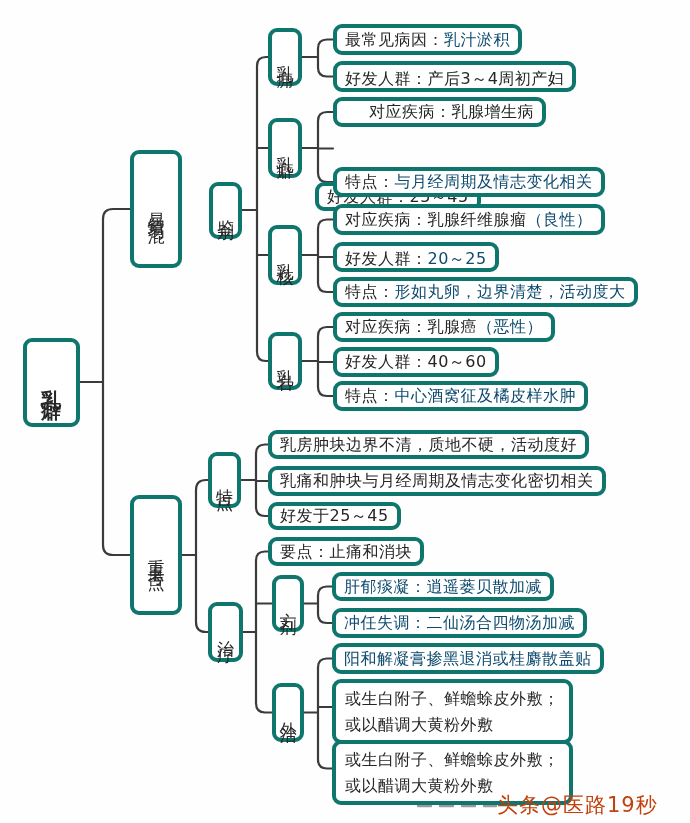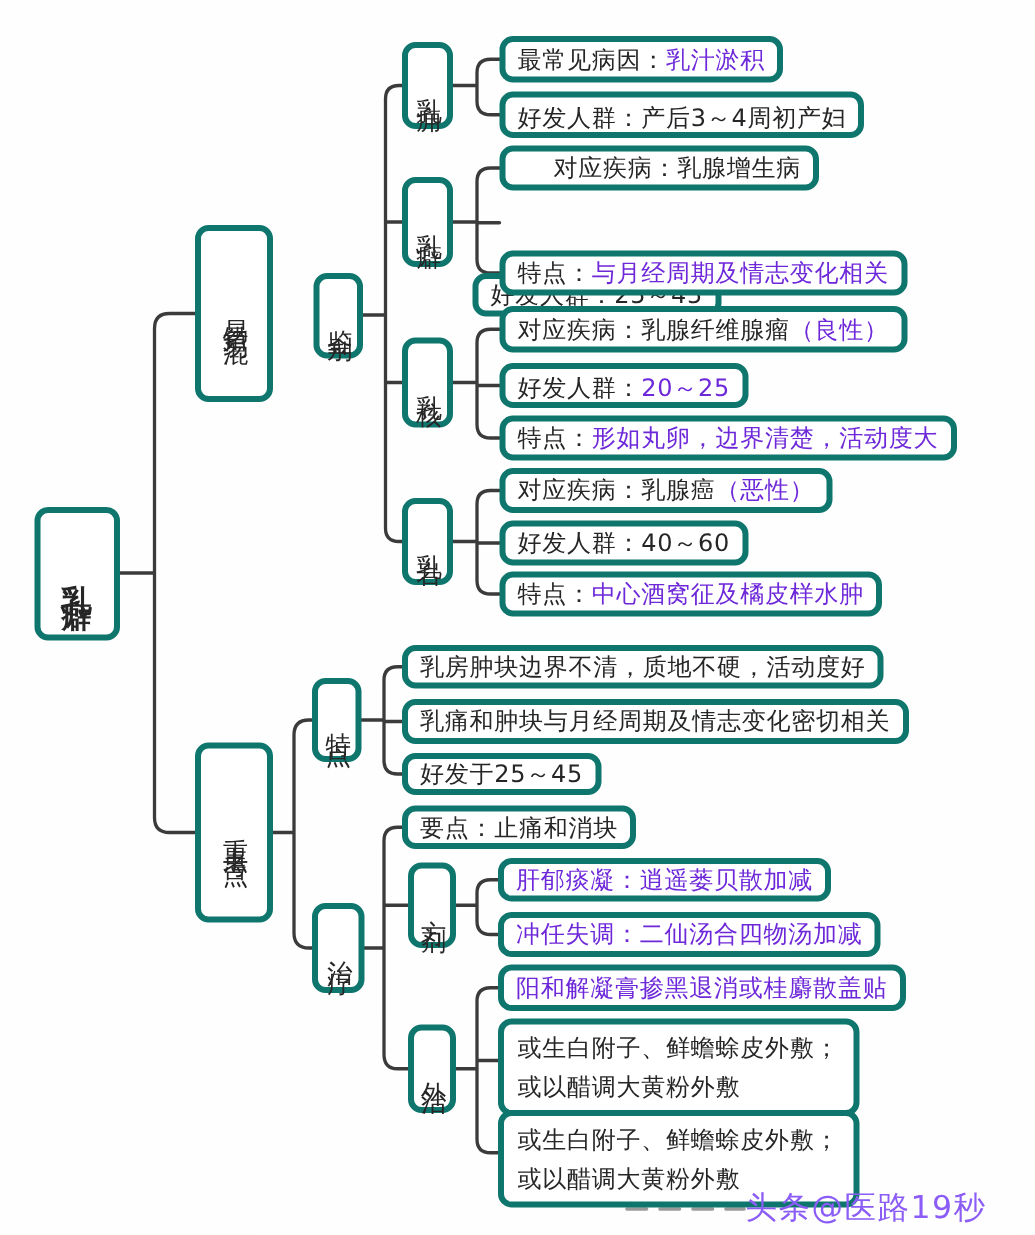--- a/index.html
+++ b/index.html
@@ -10,32 +10,32 @@
   }
   .lines { position:absolute; left:0; top:0; width:690px; height:823px; }
   .box {
     position:absolute; box-sizing:border-box; background:#ffffff;
     border:4px solid #0f766e; border-radius:9px; color:#262626;
   }
   .leaf {
     display:flex; align-items:center; padding:0 8px;
     font-size:16px; white-space:nowrap; letter-spacing:0.5px; line-height:1.2;
   }
-  .leaf .red { color:#6d28d9; }
+  .leaf .red { color:#0c4a6e; }
   .leaf.multiline { white-space:normal; padding:3px 9px; }
   .leaf.multiline .t { white-space:pre-line; line-height:1.6; }
   .vnode {
     display:flex; align-items:center; justify-content:center;
     writing-mode:vertical-rl; text-orientation:upright;
     font-size:17px; letter-spacing:5px; line-height:1;
   }
   .rootnode { font-weight:bold; font-size:20px; letter-spacing:9px; }
   .watermark {
     position:absolute; left:497px; top:791px; font-size:21px;
-    color:#8b5cf6; letter-spacing:1px; white-space:nowrap;
+    color:#c2410c; letter-spacing:1px; white-space:nowrap;
   }
 </style>
 </head>
 <body>
 
 <div class="canvas">
 
   <svg class="lines" viewBox="0 0 690 823" xmlns="http://www.w3.org/2000/svg">
     <g stroke="#3b3b3b" stroke-width="2.2" fill="none" stroke-linecap="round">
       <path d="M80,382 H103 M130,209 H113 Q103,209 103,219 V545 Q103,555 113,555 H130"></path>

